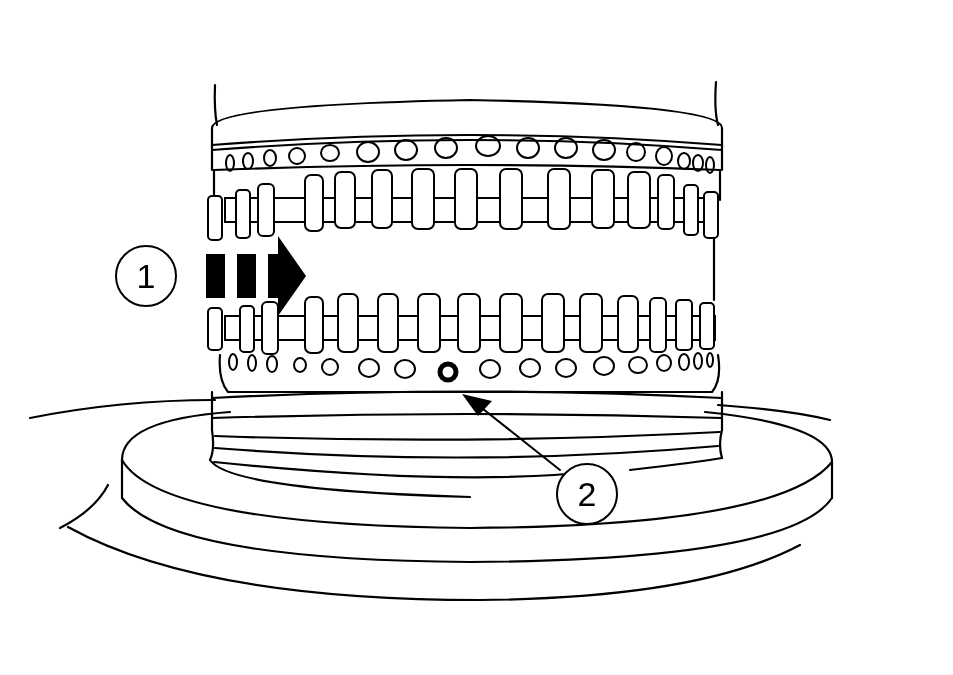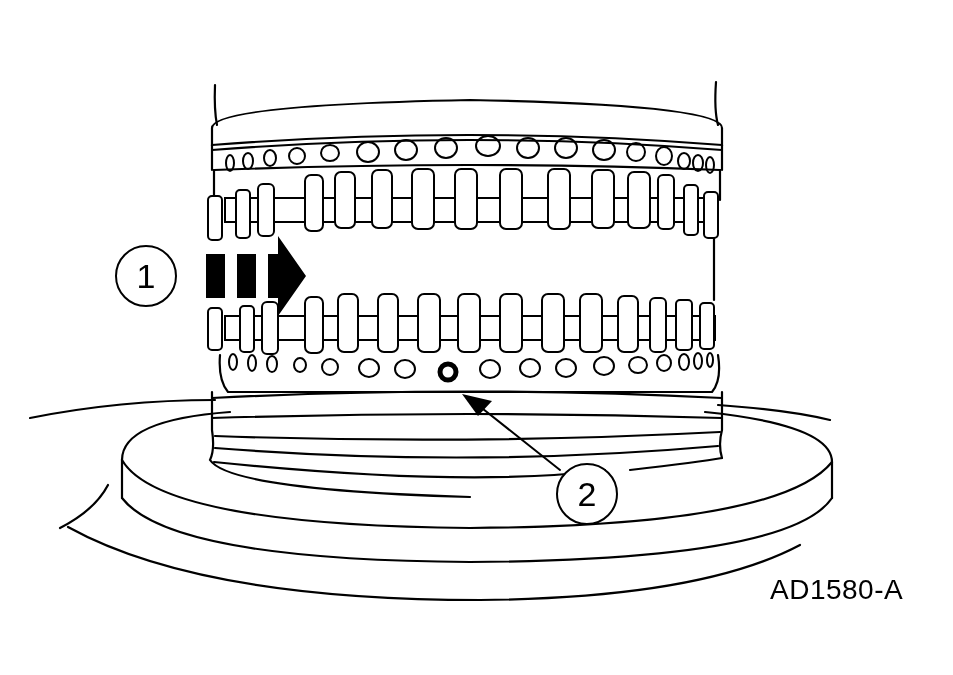--- a/index.html
+++ b/index.html
@@ -143,14 +143,13 @@
       <polygon points="268,254 278,254 278,236 306,276 278,316 278,298 268,298"></polygon>
     </g>
   </svg>
 
   <div class="callout" style="left:115px;top:245px;">
     <span>1</span>
   </div>
   <div class="callout" style="left:556px;top:463px;">
     <span>2</span>
   </div>
-  <div class="fig-id">AD1580-A</div>
 </div>
 
 </body></html>

